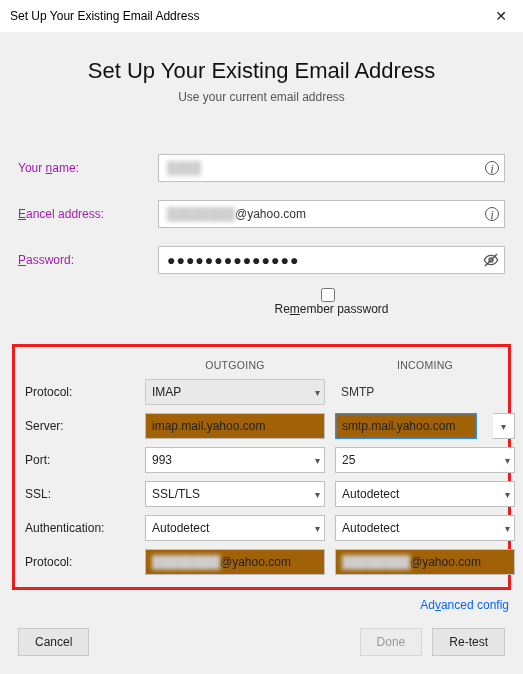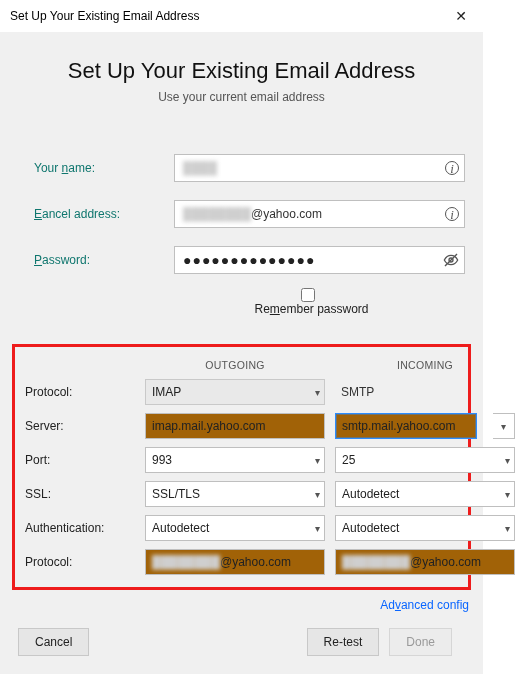--- a/index.html
+++ b/index.html
@@ -1,25 +1,25 @@
 <!DOCTYPE html>
 <html><head>
   <meta charset="utf-8">
   <style>
     * { box-sizing: border-box; margin: 0; padding: 0; }
     body { font-family: "Segoe UI", Tahoma, sans-serif; font-size: 12px; color: #222; background: #fff; }
-    .window { width: 483px; height: 674px; background: #fff; position: relative; }
+    .window { width: 523px; height: 674px; background: #fff; position: relative; }
     .titlebar { height: 32px; display: flex; align-items: center; justify-content: space-between; padding: 0 8px 0 10px; border-bottom: 1px solid #fff; }
     .titlebar-title { font-size: 12px; color: #000; }
     .close-x { font-size: 14px; padding: 4px 8px; cursor: pointer; }
     .content { background: #f0f0f0; padding: 26px 18px 18px 18px; height: calc(674px - 32px); position: relative; }
     .hero-title { text-align: center; font-size: 22px; font-weight: 400; color: #111; margin-bottom: 6px; }
     .hero-sub { text-align: center; font-size: 12px; color: #555; margin-bottom: 50px; }
     .form-row { display: flex; align-items: center; margin-bottom: 18px; }
-    .form-label { width: 140px; font-size: 12px; color: #0f766e; margin-left: 16px; }
+    .form-label { width: 140px; font-size: 12px; color: #a21caf; }
     .form-label .ul { text-decoration: underline; }
     .input-wrap { position: relative; flex: 1; }
     .input-wrap .icon-right { position: absolute; right: 6px; top: 50%; transform: translateY(-50%); color: #555; font-size: 13px; }
     .blurred { color: #cfcfcf; filter: blur(2px); }
     .partial-blur .blurred-span { color: #cfcfcf; filter: blur(2px); display: inline-block; }
     .fake-input { width: 100%; height: 28px; border: 1px solid #bfbfbf; background: #fff; padding: 0 30px 0 8px; font-size: 12px; color: #444; display: flex; align-items: center; overflow: hidden; white-space: nowrap; }
     .fake-input .visible-span { color: #333; }
     .remember-row { display: flex; align-items: center; margin-left: 140px; margin-top: -4px; margin-bottom: 28px; flex-direction: column; }
     .remember-row input[type=checkbox] { width: 14px; height: 14px; margin-right: 8px; }
     .remember-row label .ul { text-decoration: underline; }
@@ -32,21 +32,21 @@
     .select .chev { position: absolute; right: 4px; top: 50%; transform: translateY(-50%); font-size: 10px; color: #555; }
     .cell-static { font-size: 12px; color: #333; padding-left: 6px; }
     .cell-input { background: #a16207; }
     .cell-input.focused { border: 1px solid #2b8cff; box-shadow: 0 0 0 1px rgba(43,140,255,.4) inset; }
     .cell-split { display: flex; gap: 16px; }
     .cell-split .cell-input { flex: 1; padding-right: 6px; }
     .cell-split .chev-btn { width: 22px; height: 26px; border: 1px solid #bfbfbf; border-left: none; background: #fff; display: flex; align-items: center; justify-content: center; font-size: 10px; color: #555; }
     .adv-link { text-align: right; margin-top: 8px; margin-right: -4px; }
     .adv-link a { color: #0a66ff; font-size: 12px; text-decoration: none; }
     .adv-link a .ul { text-decoration: underline; }
-    .footer { position: absolute; bottom: 18px; left: 18px; right: 31px; display: flex; justify-content: space-between; align-items: center; }
+    .footer { position: absolute; bottom: 18px; left: 18px; right: 18px; display: flex; justify-content: space-between; align-items: center; }
     .btn { height: 28px; padding: 0 16px; background: #e6e6e6; border: 1px solid #c8c8c8; font-size: 12px; color: #222; cursor: pointer; }
     .btn.disabled { color: #9a9a9a; background: #ececec; border: 1px solid #d6d6d6; cursor: default; }
     .footer-right { display: flex; gap: 10px; }
     .dots { letter-spacing: 1px; font-size: 14px; color: #222; }
     .eye-icon svg { width: 16px; height: 16px; display: block; }
     .info-icon { font-family: Georgia, serif; font-style: italic; border: 1.4px solid #555; border-radius: 50%; width: 14px; height: 14px; display: inline-flex; align-items: center; justify-content: center; font-size: 9px; line-height: 1; }
   </style>
 </head>
 <body>
 
@@ -168,18 +168,18 @@
       </div>
     </div>
 
     <div class="adv-link">
       <a href="#"><span>Ad</span><span class="ul">v</span><span>anced config</span></a>
     </div>
 
     <div class="footer">
       <button class="btn"><span class="ul">C</span><span>ancel</span></button>
       <div class="footer-right">
+        <button class="btn disabled"><span class="ul">D</span><span>one</span></button>
         <button class="btn"><span>Re-</span><span class="ul">t</span><span>est</span></button>
-        <button class="btn disabled"><span class="ul">D</span><span>one</span></button>
       </div>
     </div>
   </div>
 </div>
 
 </body></html>

